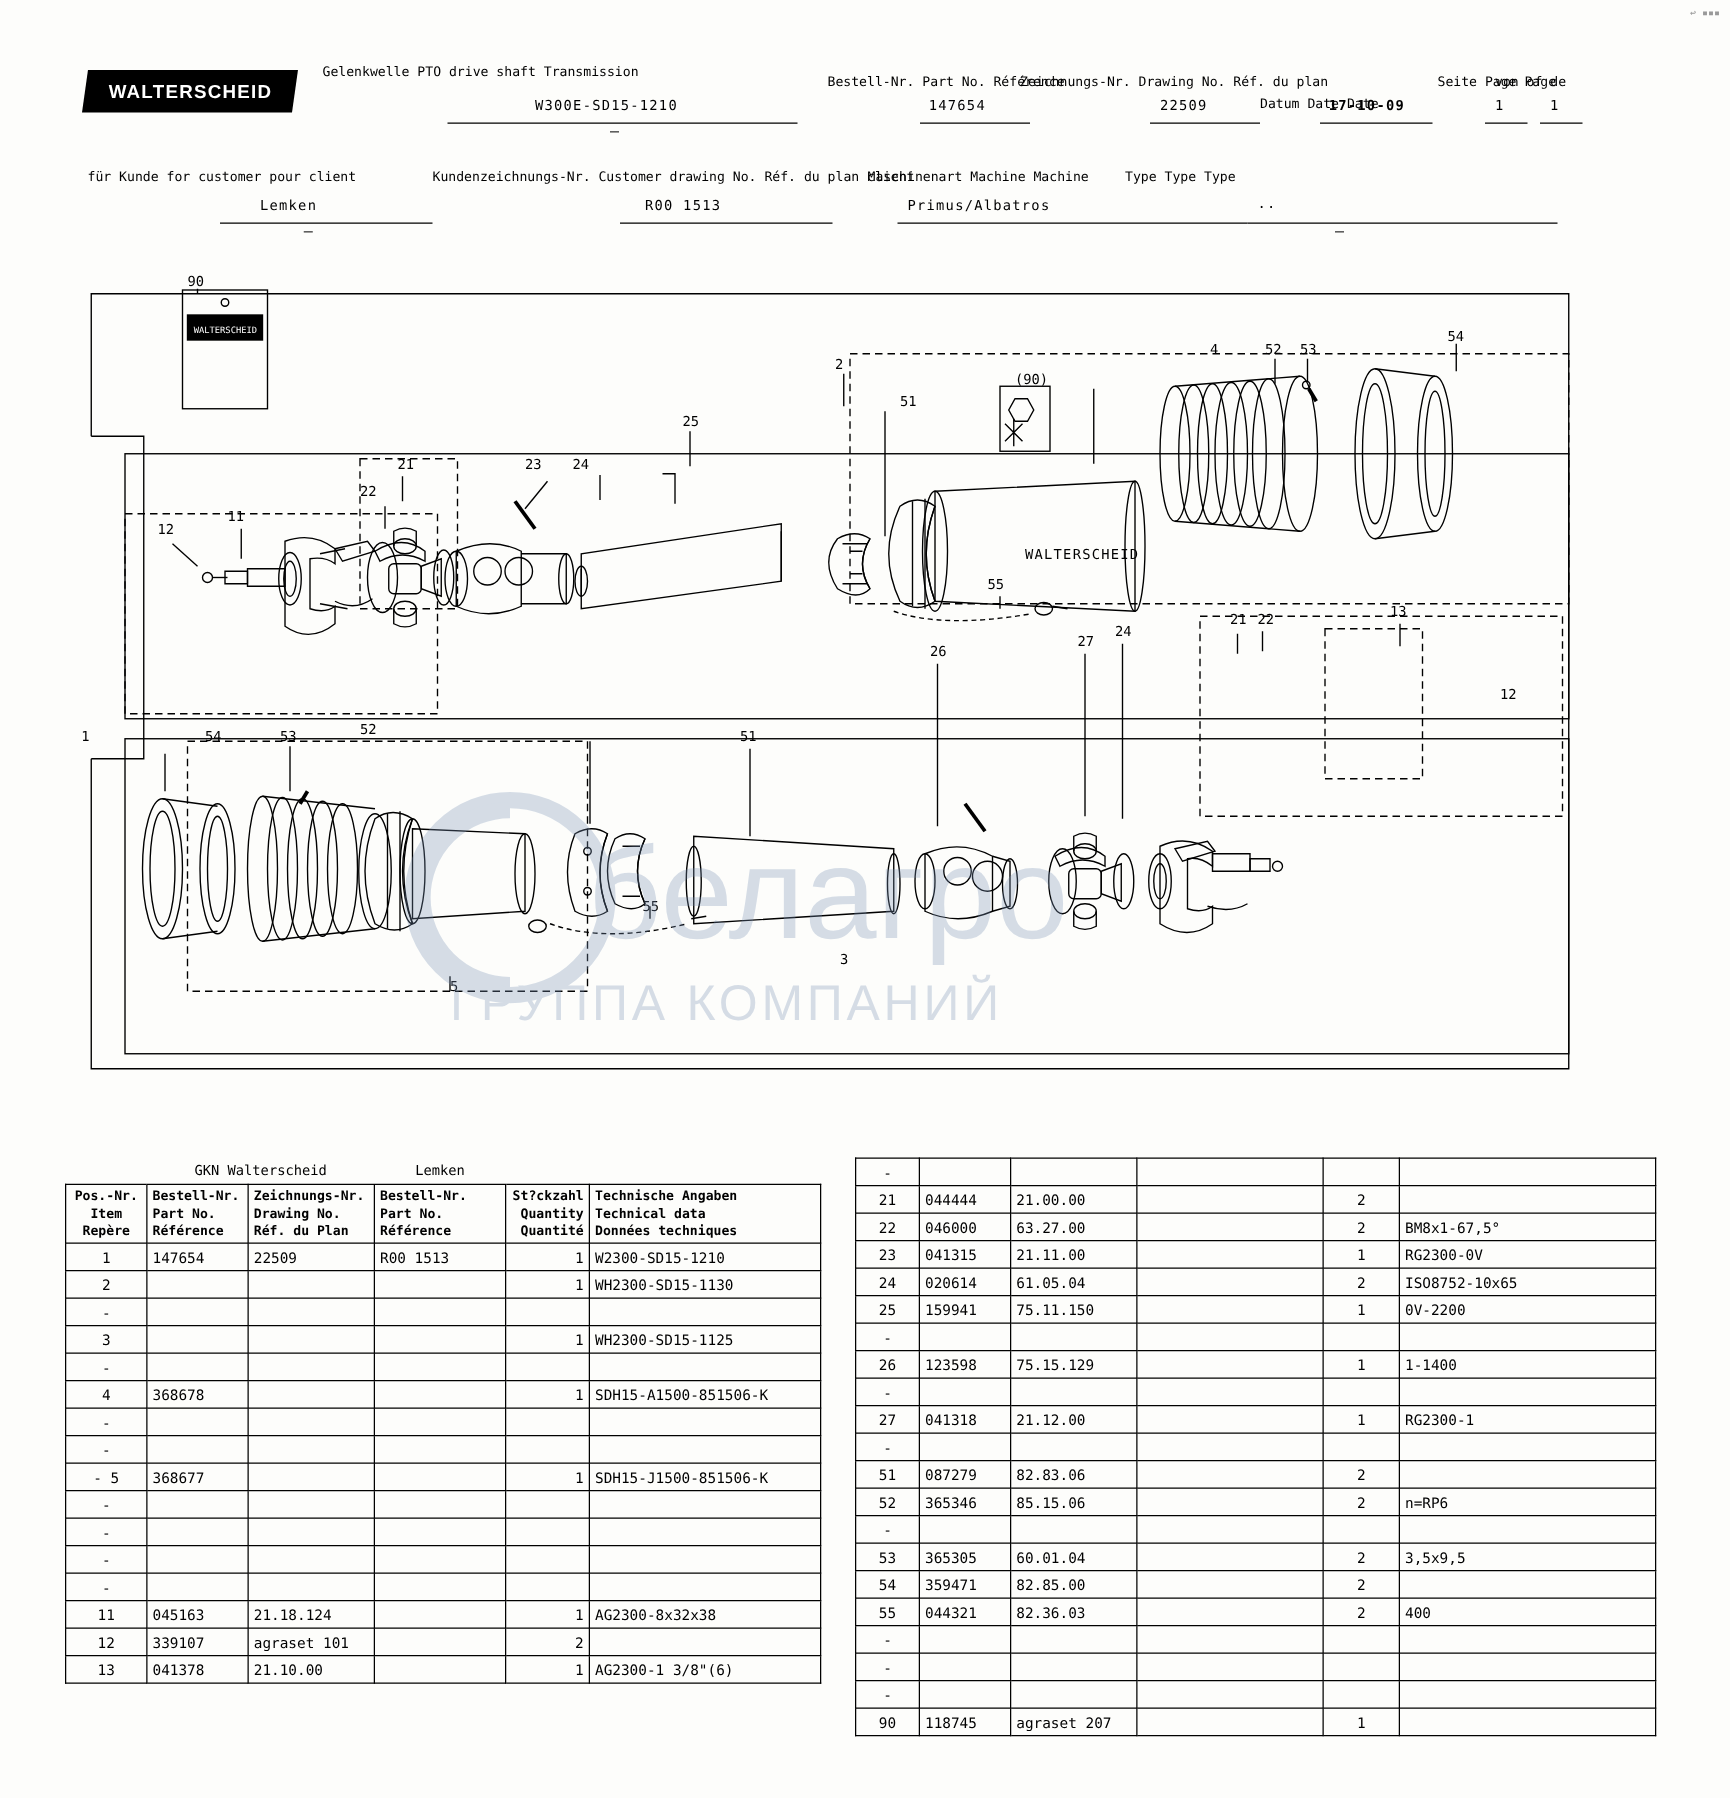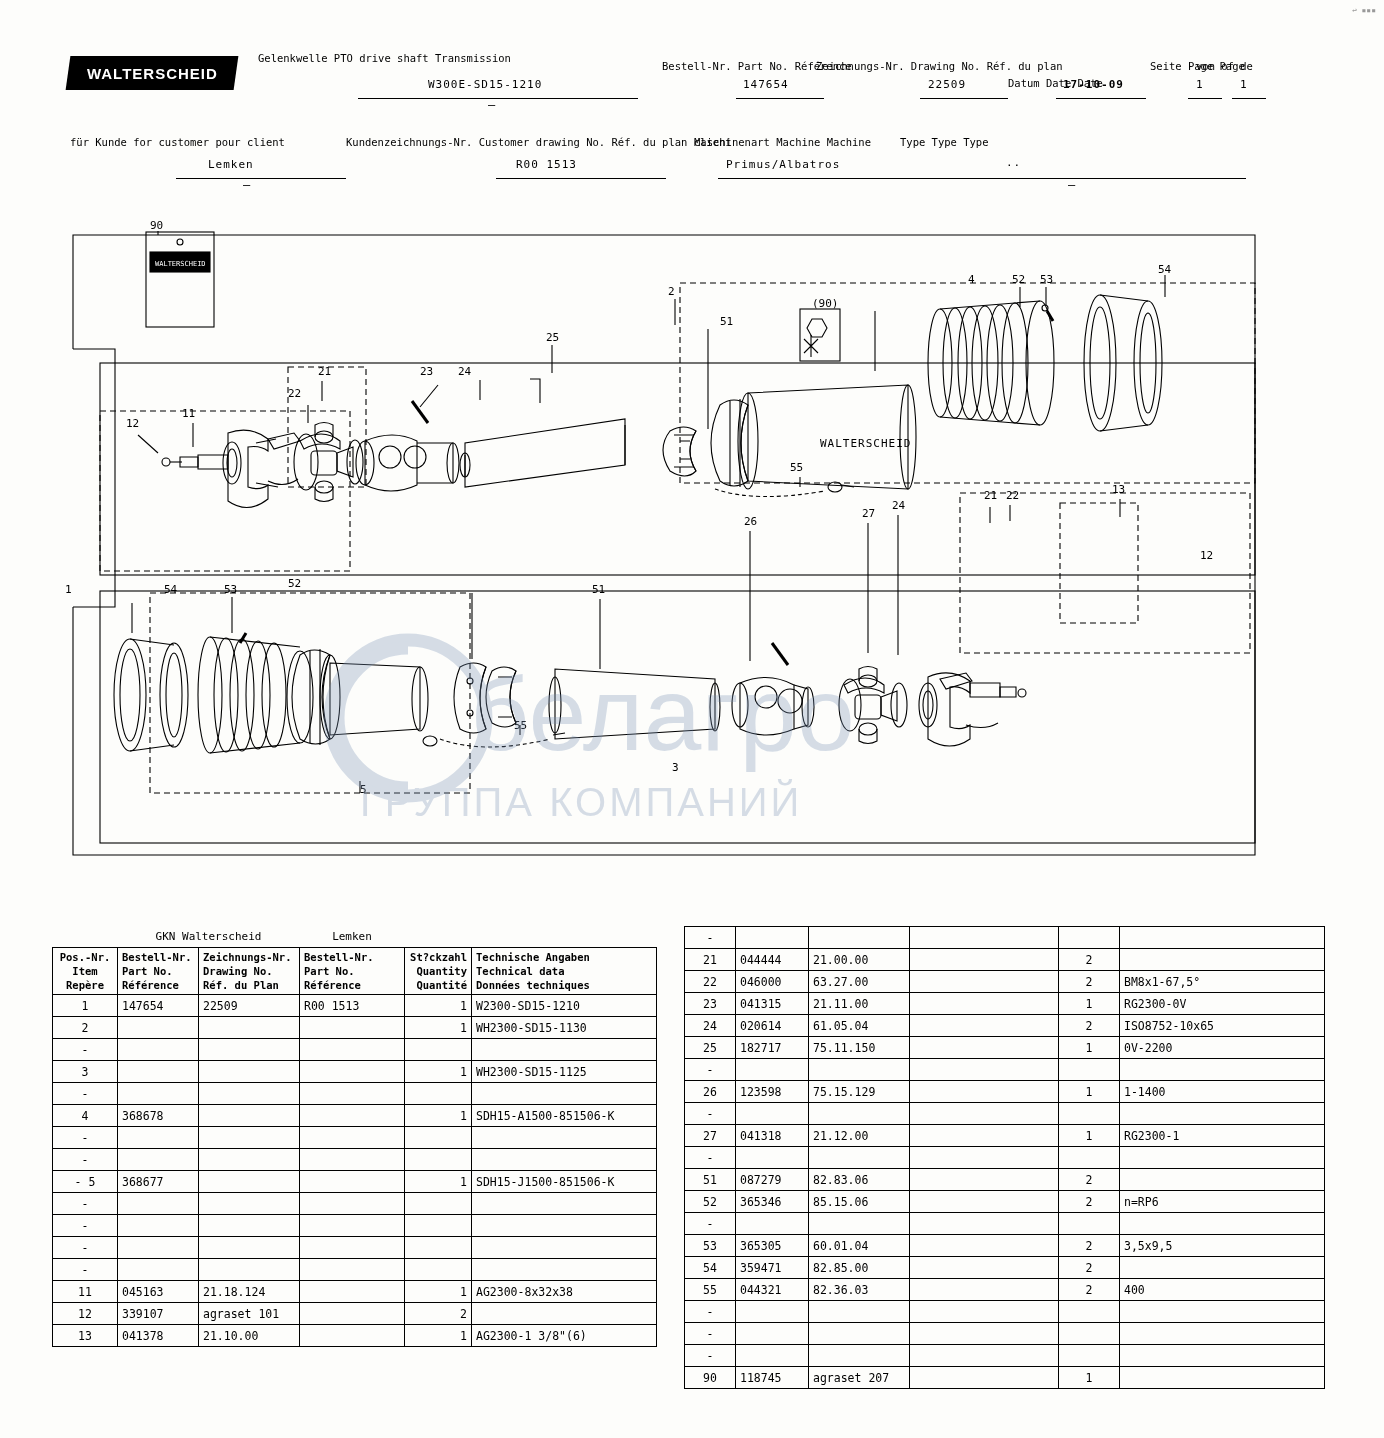--- a/index.html
+++ b/index.html
@@ -585,21 +585,21 @@
         <tr>
           <td class="r-pos">24</td>
           <td class="r-part">020614</td>
           <td class="r-draw">61.05.04</td>
           <td class="r-blank"></td>
           <td class="r-qty">2</td>
           <td class="r-tech">ISO8752-10x65</td>
         </tr>
         <tr>
           <td class="r-pos">25</td>
-          <td class="r-part">182717</td>
+          <td class="r-part">159941</td>
           <td class="r-draw">75.11.150</td>
           <td class="r-blank"></td>
           <td class="r-qty">1</td>
           <td class="r-tech">0V-2200</td>
         </tr>
         <tr>
           <td class="r-pos">-</td>
           <td class="r-part"></td>
           <td class="r-draw"></td>
           <td class="r-blank"></td>

